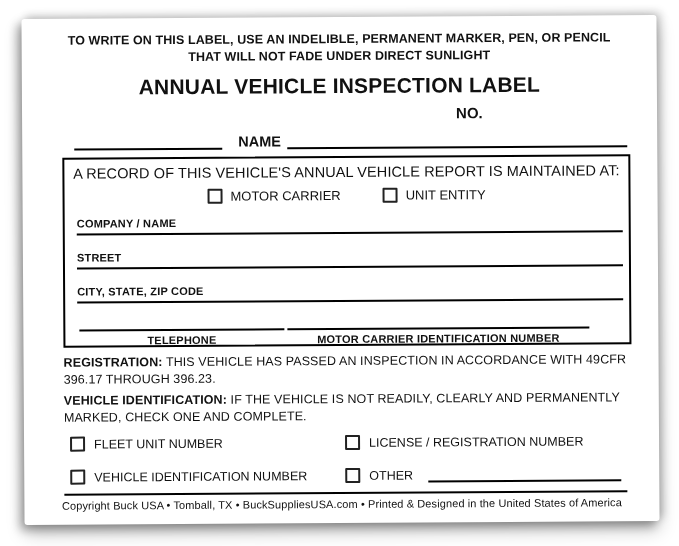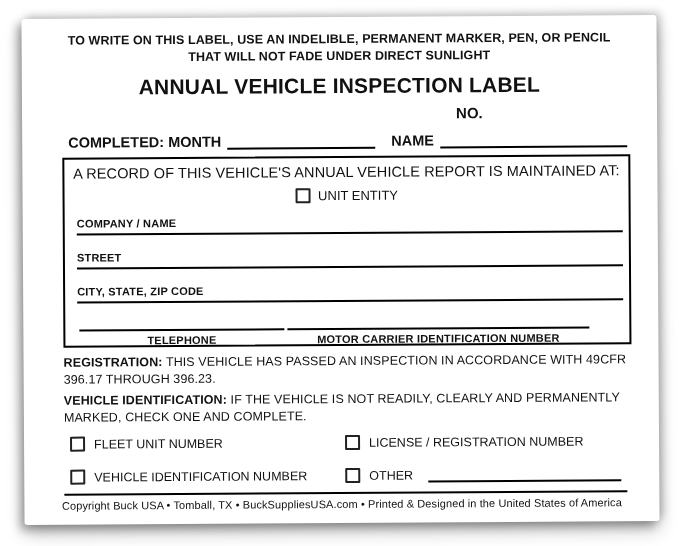--- a/index.html
+++ b/index.html
@@ -142,30 +142,33 @@
       <div>THAT WILL NOT FADE UNDER DIRECT SUNLIGHT</div>
     </div>
 
     <div class="title">ANNUAL VEHICLE INSPECTION LABEL</div>
 
     <div class="no-row">
       <span>NO.</span>
     </div>
 
     <div class="completed-row">
-      <span>COMPLETED: MONTH</span>
       <span class="wline month-line"></span>
       <span class="year-lbl">NAME</span>
       <span class="wline year-line"></span>
     </div>
 
     <div class="record-box">
       <div class="record-header">A RECORD OF THIS VEHICLE'S ANNUAL VEHICLE REPORT IS MAINTAINED AT:</div>
 
       <div class="record-options">
+        <span class="opt">
+          <span class="checkbox"></span>
+          <span>MOTOR CARRIER</span>
+        </span>
         <span class="opt">
           <span class="checkbox"></span>
           <span>UNIT ENTITY</span>
         </span>
       </div>
 
       <div class="field">
         <div class="field-label">COMPANY / NAME</div>
         <div class="wline"></div>
       </div>

